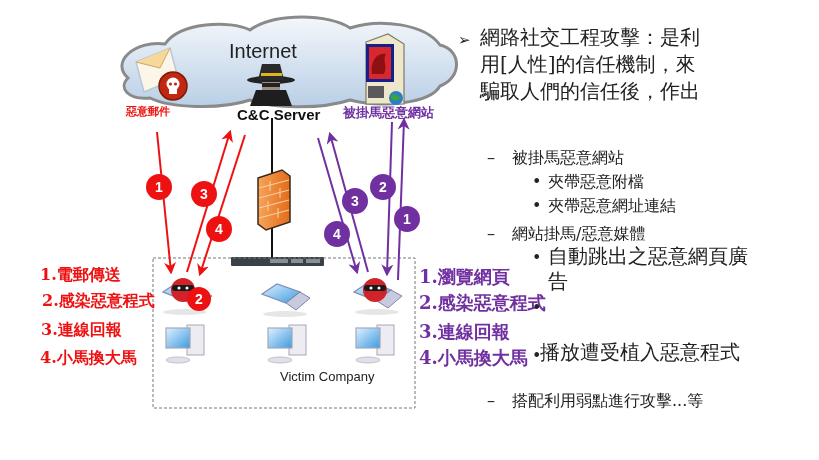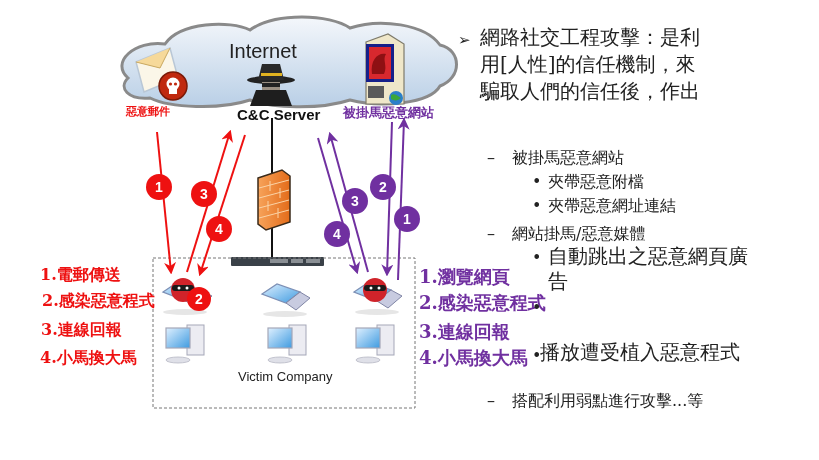--- a/index.html
+++ b/index.html
@@ -4,21 +4,21 @@
 <style>
   html, body { margin: 0; padding: 0; background: #ffffff; }
   body { width: 819px; height: 460px; position: relative; overflow: hidden;
          font-family: "DejaVu Serif", "Liberation Serif", serif; }
   .abs { position: absolute; }
   svg.diagram { position: absolute; left: 0; top: 0; }
   .lbl-red { color: #ee1111; font-weight: bold; font-size: 11px; font-family: "DejaVu Serif", serif; white-space: nowrap; }
   .lbl-purple { color: #7030a0; font-weight: bold; font-size: 13px; font-family: "DejaVu Serif", serif; white-space: nowrap; }
   .internet-title { font-family: "Liberation Sans", sans-serif; font-size: 20px; color: #222; }
   .cc-label { font-family: "Liberation Sans", sans-serif; font-size: 15px; font-weight: bold; color: #111; }
-  .victim-label { font-family: "Liberation Sans", sans-serif; font-size: 13px; color: #222; }
+  .victim-label { font-family: "Liberation Sans", sans-serif; font-size: 13px; color: #222; margin-left: 42px; }
   .step-red { color: #ee1111; font-weight: bold; font-size: 16px; font-family: "DejaVu Serif", serif; white-space: nowrap; }
   .step-purple { color: #7030a0; font-weight: bold; font-size: 18px; font-family: "DejaVu Serif", serif; white-space: nowrap; }
   .bullet-main { font-size: 20px; color: #222; line-height: 27px; font-family: "DejaVu Serif", serif; }
   .sub1 { font-size: 16px; color: #222; font-family: "DejaVu Serif", serif; white-space: nowrap; }
   .sub2 { font-size: 20px; color: #222; font-family: "DejaVu Serif", serif; line-height: 25px; }
 </style>
 </head>
 <body>
 
 <svg class="diagram" width="819" height="460">

